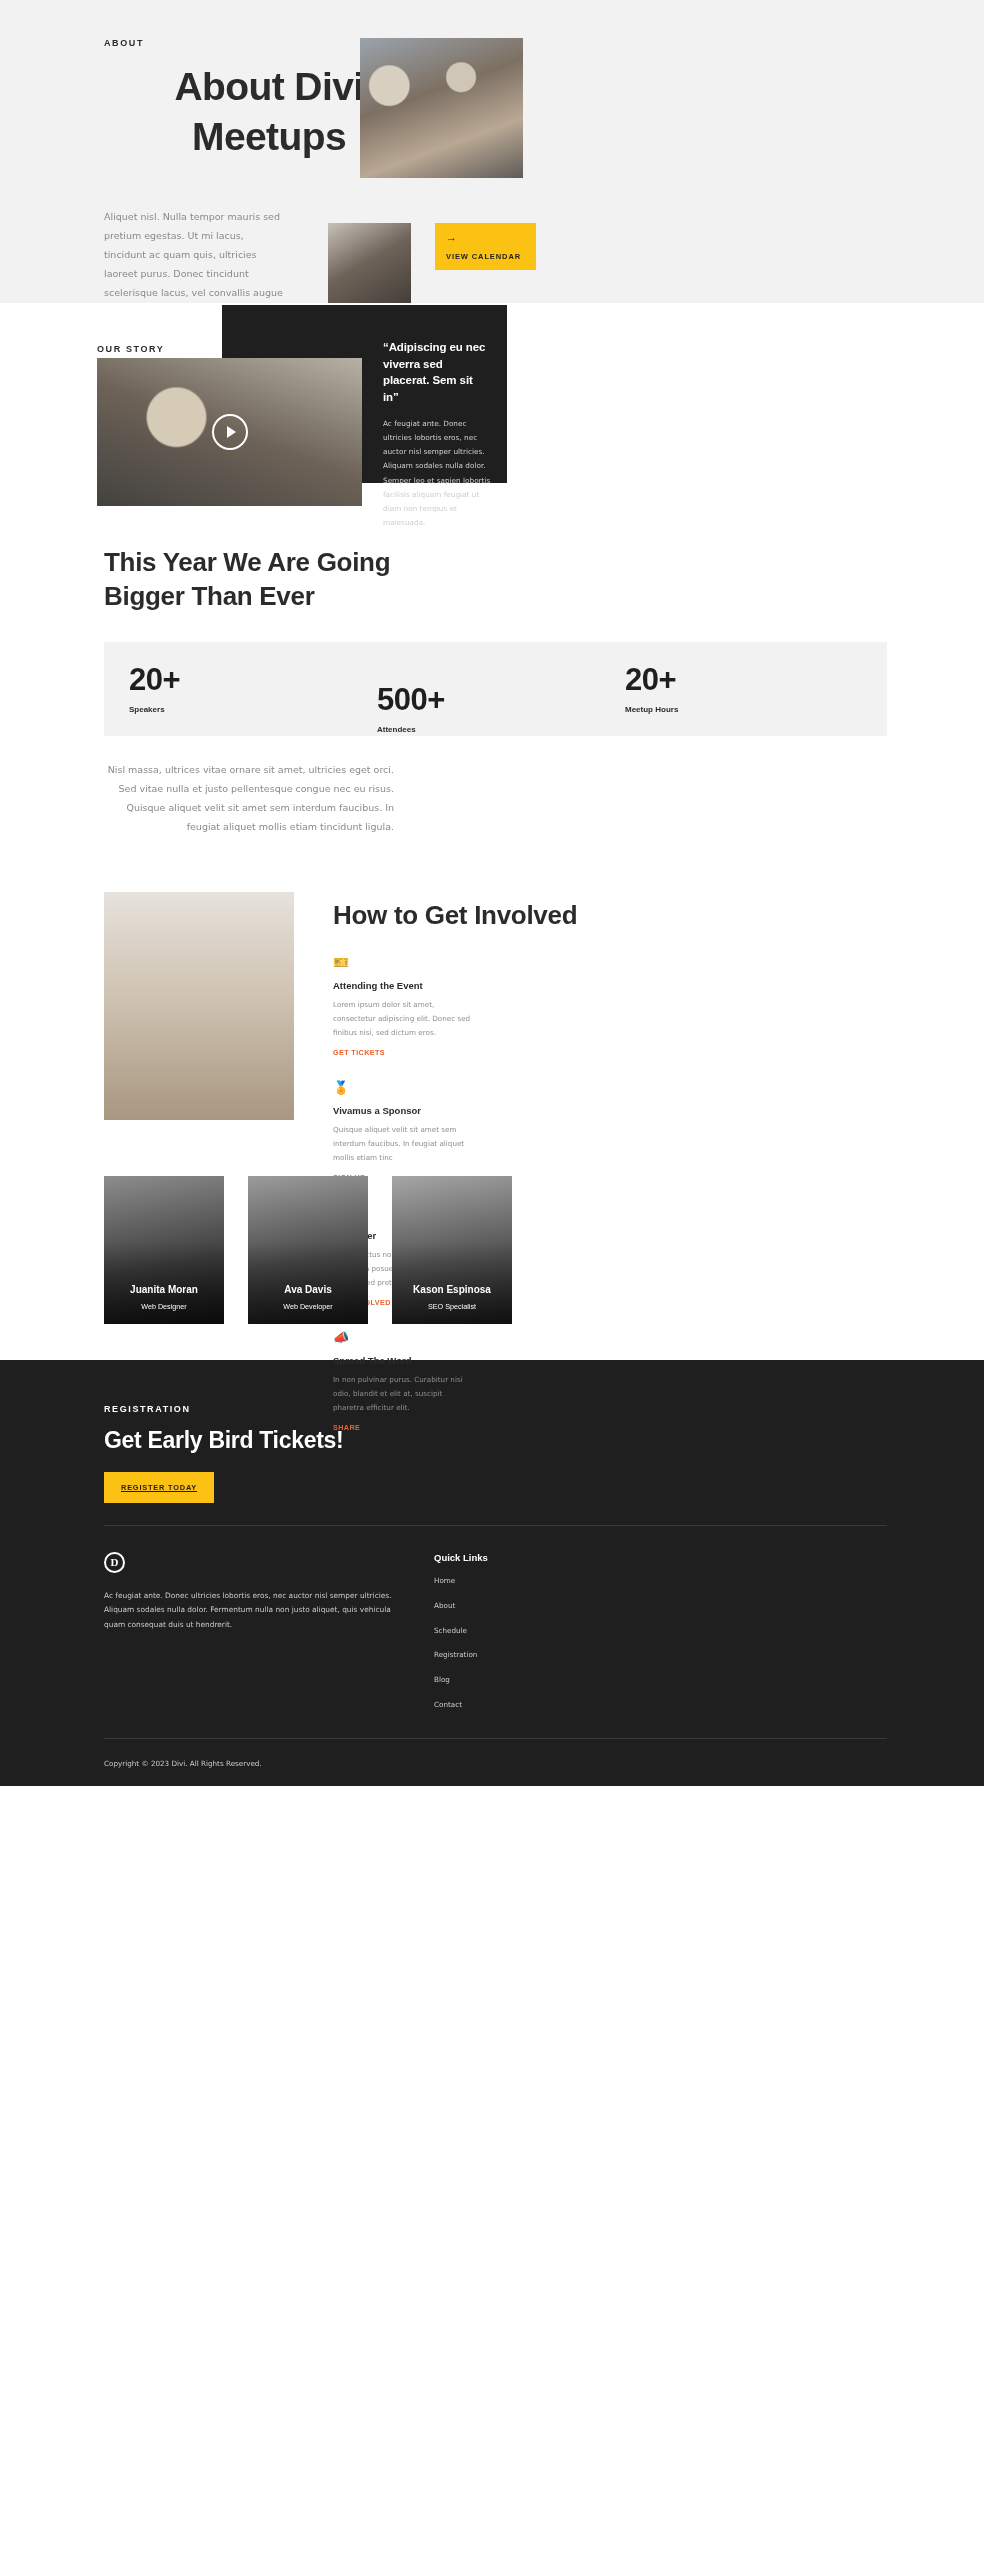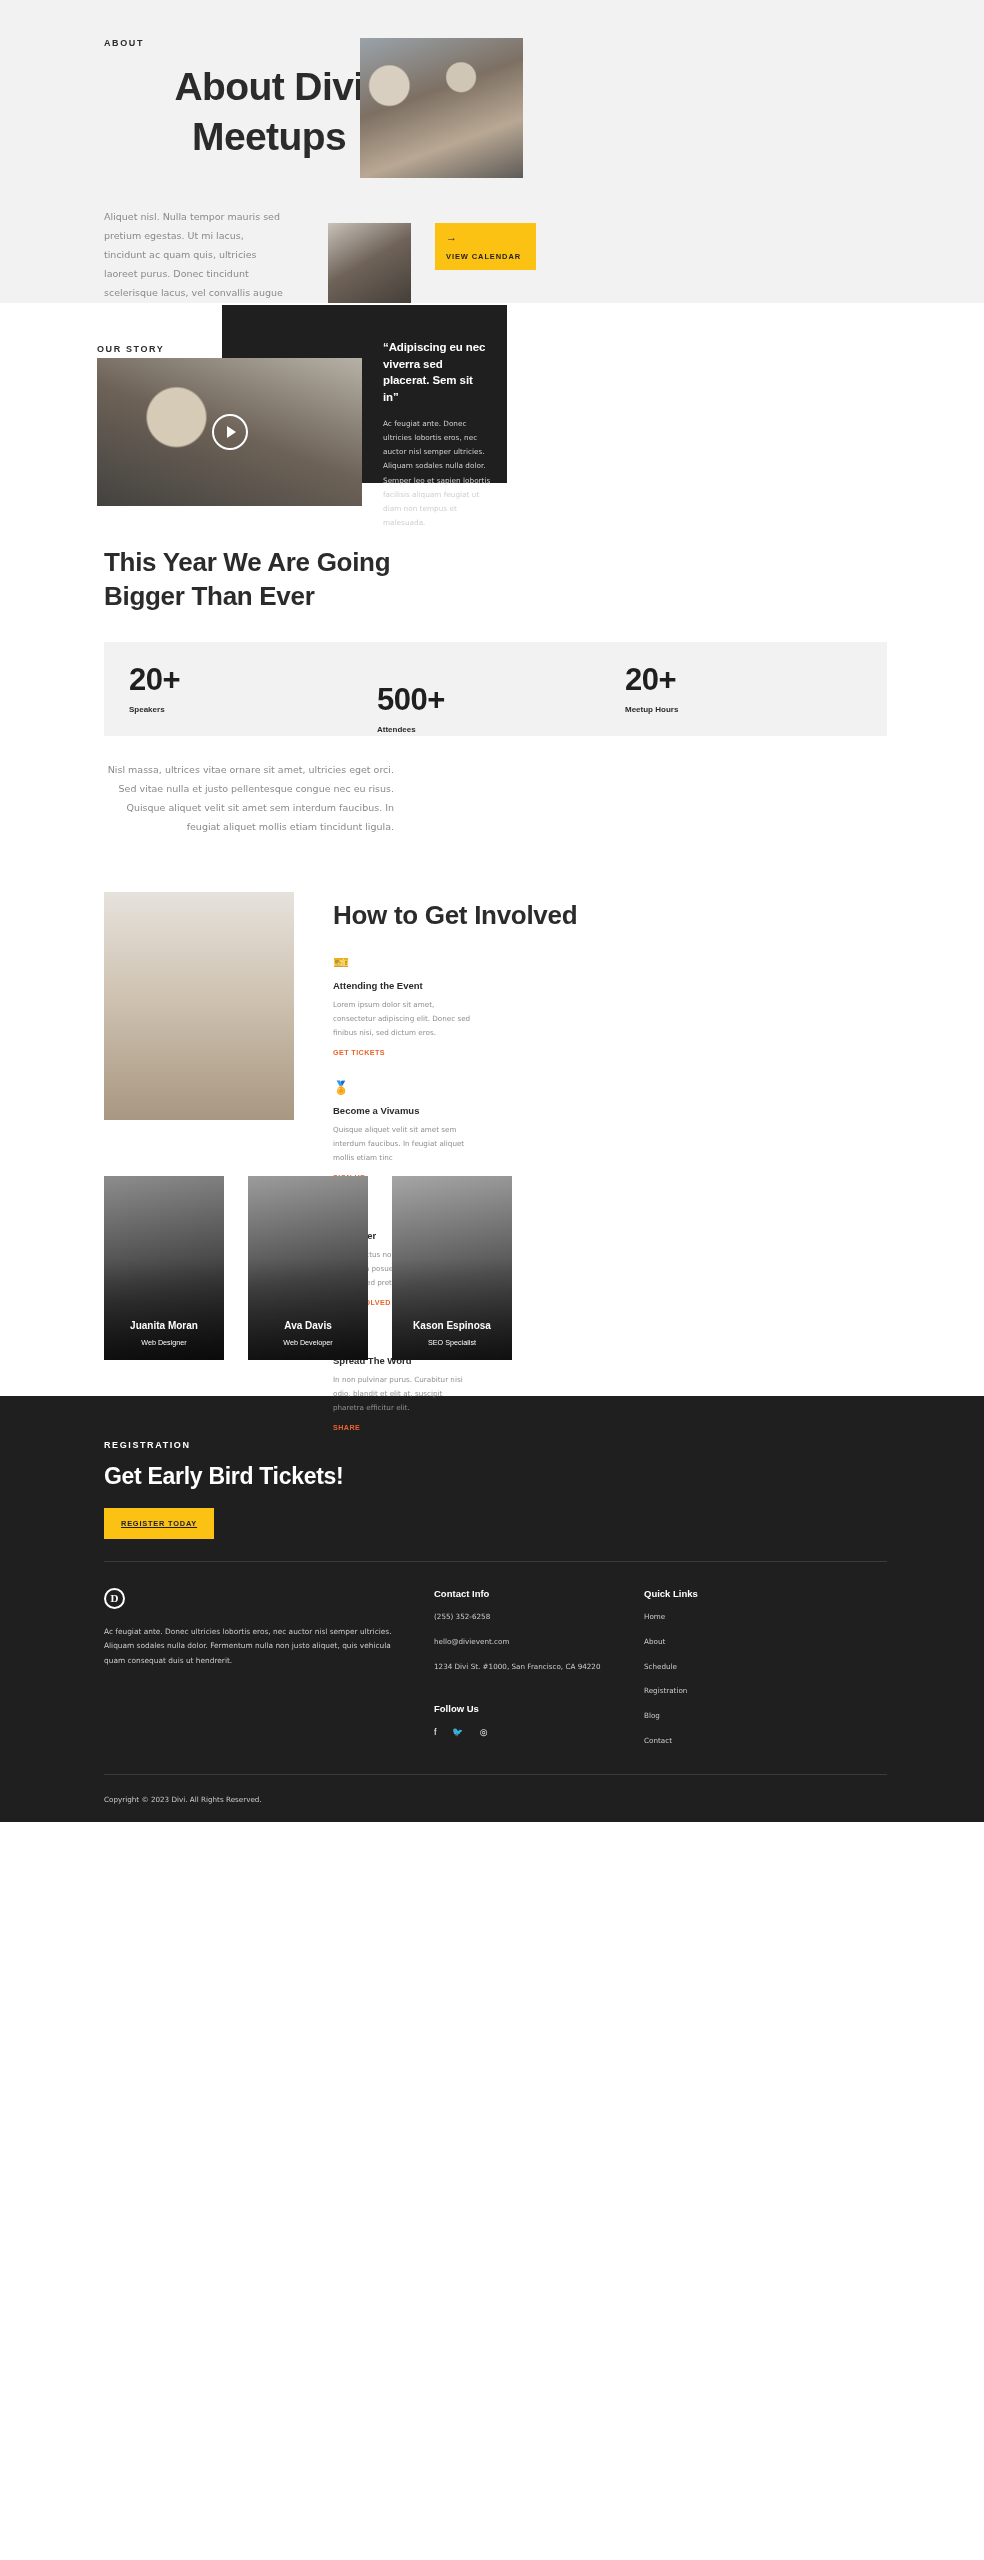--- a/index.html
+++ b/index.html
@@ -153,21 +153,21 @@
     display: inline-block; margin-top: 8px;
     font-size: 7.2px; font-weight: bold; letter-spacing: 0.4px;
     color: #e8632c; text-decoration: none;
   }
 
   
   .speakers { width: 790px; margin: 34px auto 0; }
   .sp-title { margin-left: 7px; }
   .sp-row { display: flex; gap: 24px; margin: 20px 0 0 7px; }
   .sp-card {
-    width: 120px; height: 184px; position: relative;
+    width: 120px; height: 148px; position: relative;
     background: #6a6a6a; overflow: hidden; padding-left: 16px;
   }
   .sp-meta {
     position: absolute; left: 0; right: 0; bottom: 13px; text-align: center;
   }
   .sp-name { color: #fff; font-size: 10px; font-weight: bold; }
   .sp-role { color: #fff; font-size: 7.2px; margin-top: 7px; }
 
   
   .dark { background: #1f1f1f; margin-top: 36px; padding: 44px 0 18px; }
@@ -292,21 +292,21 @@
 
         <div class="inv-cell">
           <div class="inv-icon">🎫</div>
           <div class="inv-h">Attending the Event</div>
           <div class="inv-p">Lorem ipsum dolor sit amet, consectetur adipiscing elit. Donec sed finibus nisi, sed dictum eros.</div>
           <a class="inv-link" href="#">GET TICKETS</a>
         </div>
 
         <div class="inv-cell">
           <div class="inv-icon">🏅</div>
-          <div class="inv-h">Become a Vivamus</div>
+          <div class="inv-h">Vivamus a Sponsor</div>
           <div class="inv-p">Quisque aliquet velit sit amet sem interdum faucibus. In feugiat aliquet mollis etiam tinc</div>
           <a class="inv-link" href="#">SIGN UP</a>
         </div>
 
         <div class="inv-cell">
           <div class="inv-icon">🤢</div>
           <div class="inv-h">Volunteer</div>
           <div class="inv-p">Luctus lectus non quisque turpis bibendum posuere. Morbi tortor nibh, fringilla sed pretiu</div>
           <a class="inv-link" href="#">GET INVOLVED</a>
         </div>
@@ -355,35 +355,20 @@
 
       <div class="fcols">
 
         <div class="fcol-a">
           <div class="divi-logo">
             <span>D</span>
           </div>
           <p>Ac feugiat ante. Donec ultricies lobortis eros, nec auctor nisl semper ultricies. Aliquam sodales nulla dolor. Fermentum nulla non justo aliquet, quis vehicula quam consequat duis ut hendrerit.</p>
         </div>
 
-        <div class="fcol-b">
-          <div class="fh">Contact Info</div>
-          <span class="fitem">(255) 352-6258</span>
-          <span class="fitem">hello@divievent.com</span>
-          <span class="fitem">1234 Divi St. #1000, San Francisco, CA 94220</span>
-
-          <div class="follow">
-            <div class="fh">Follow Us</div>
-            <div class="socials">
-              <span>f</span>
-              <span>🐦</span>
-              <span>◎</span>
-            </div>
-          </div>
-        </div>
 
         <div class="fcol-c">
           <div class="fh">Quick Links</div>
           <a class="fitem" href="#">Home</a>
           <a class="fitem" href="#">About</a>
           <a class="fitem" href="#">Schedule</a>
           <a class="fitem" href="#">Registration</a>
           <a class="fitem" href="#">Blog</a>
           <a class="fitem" href="#">Contact</a>
         </div>

